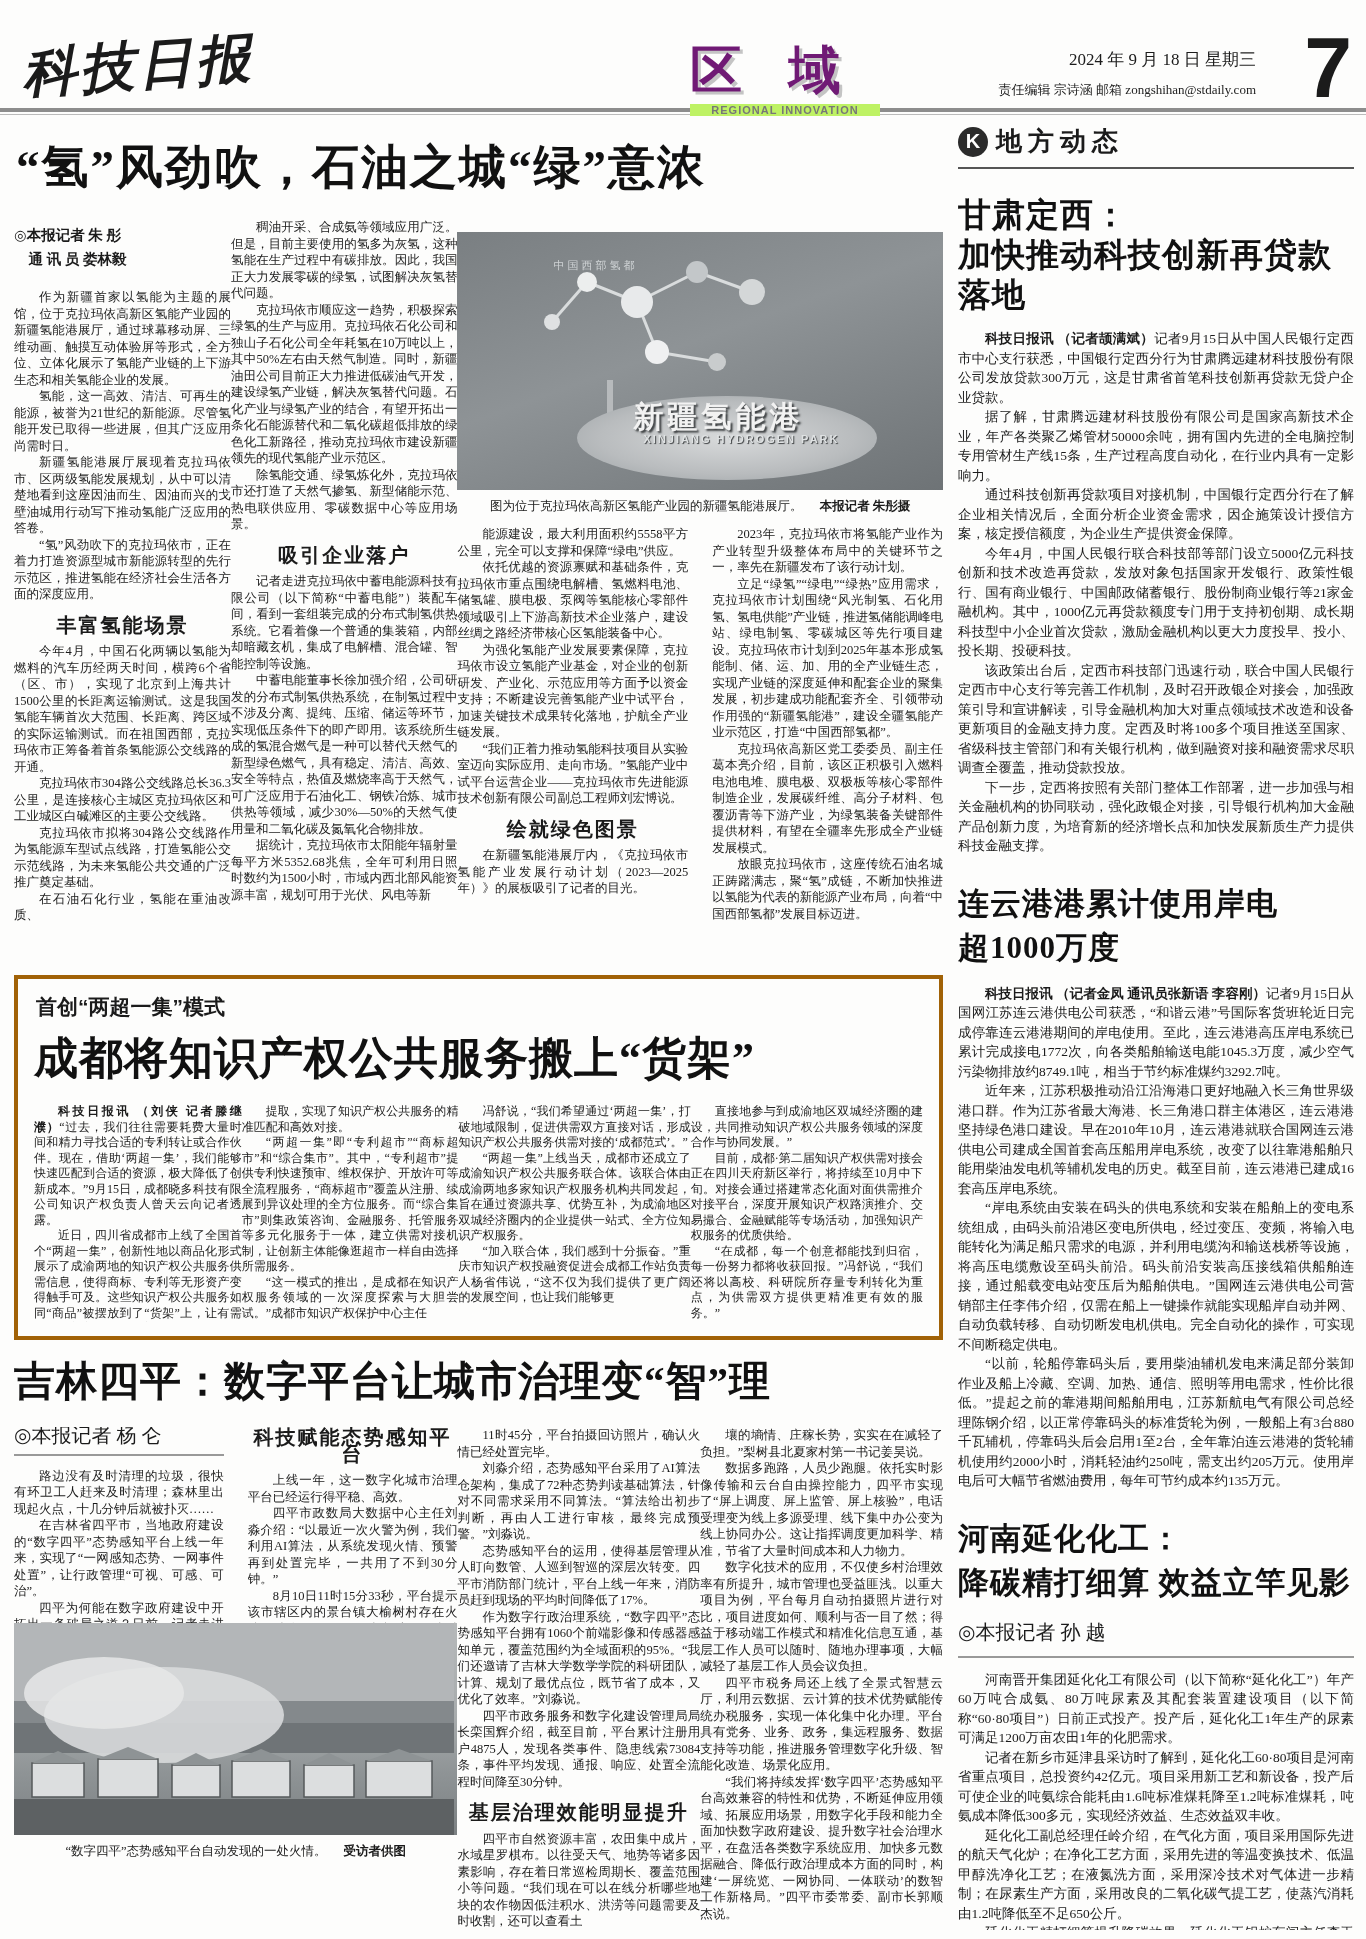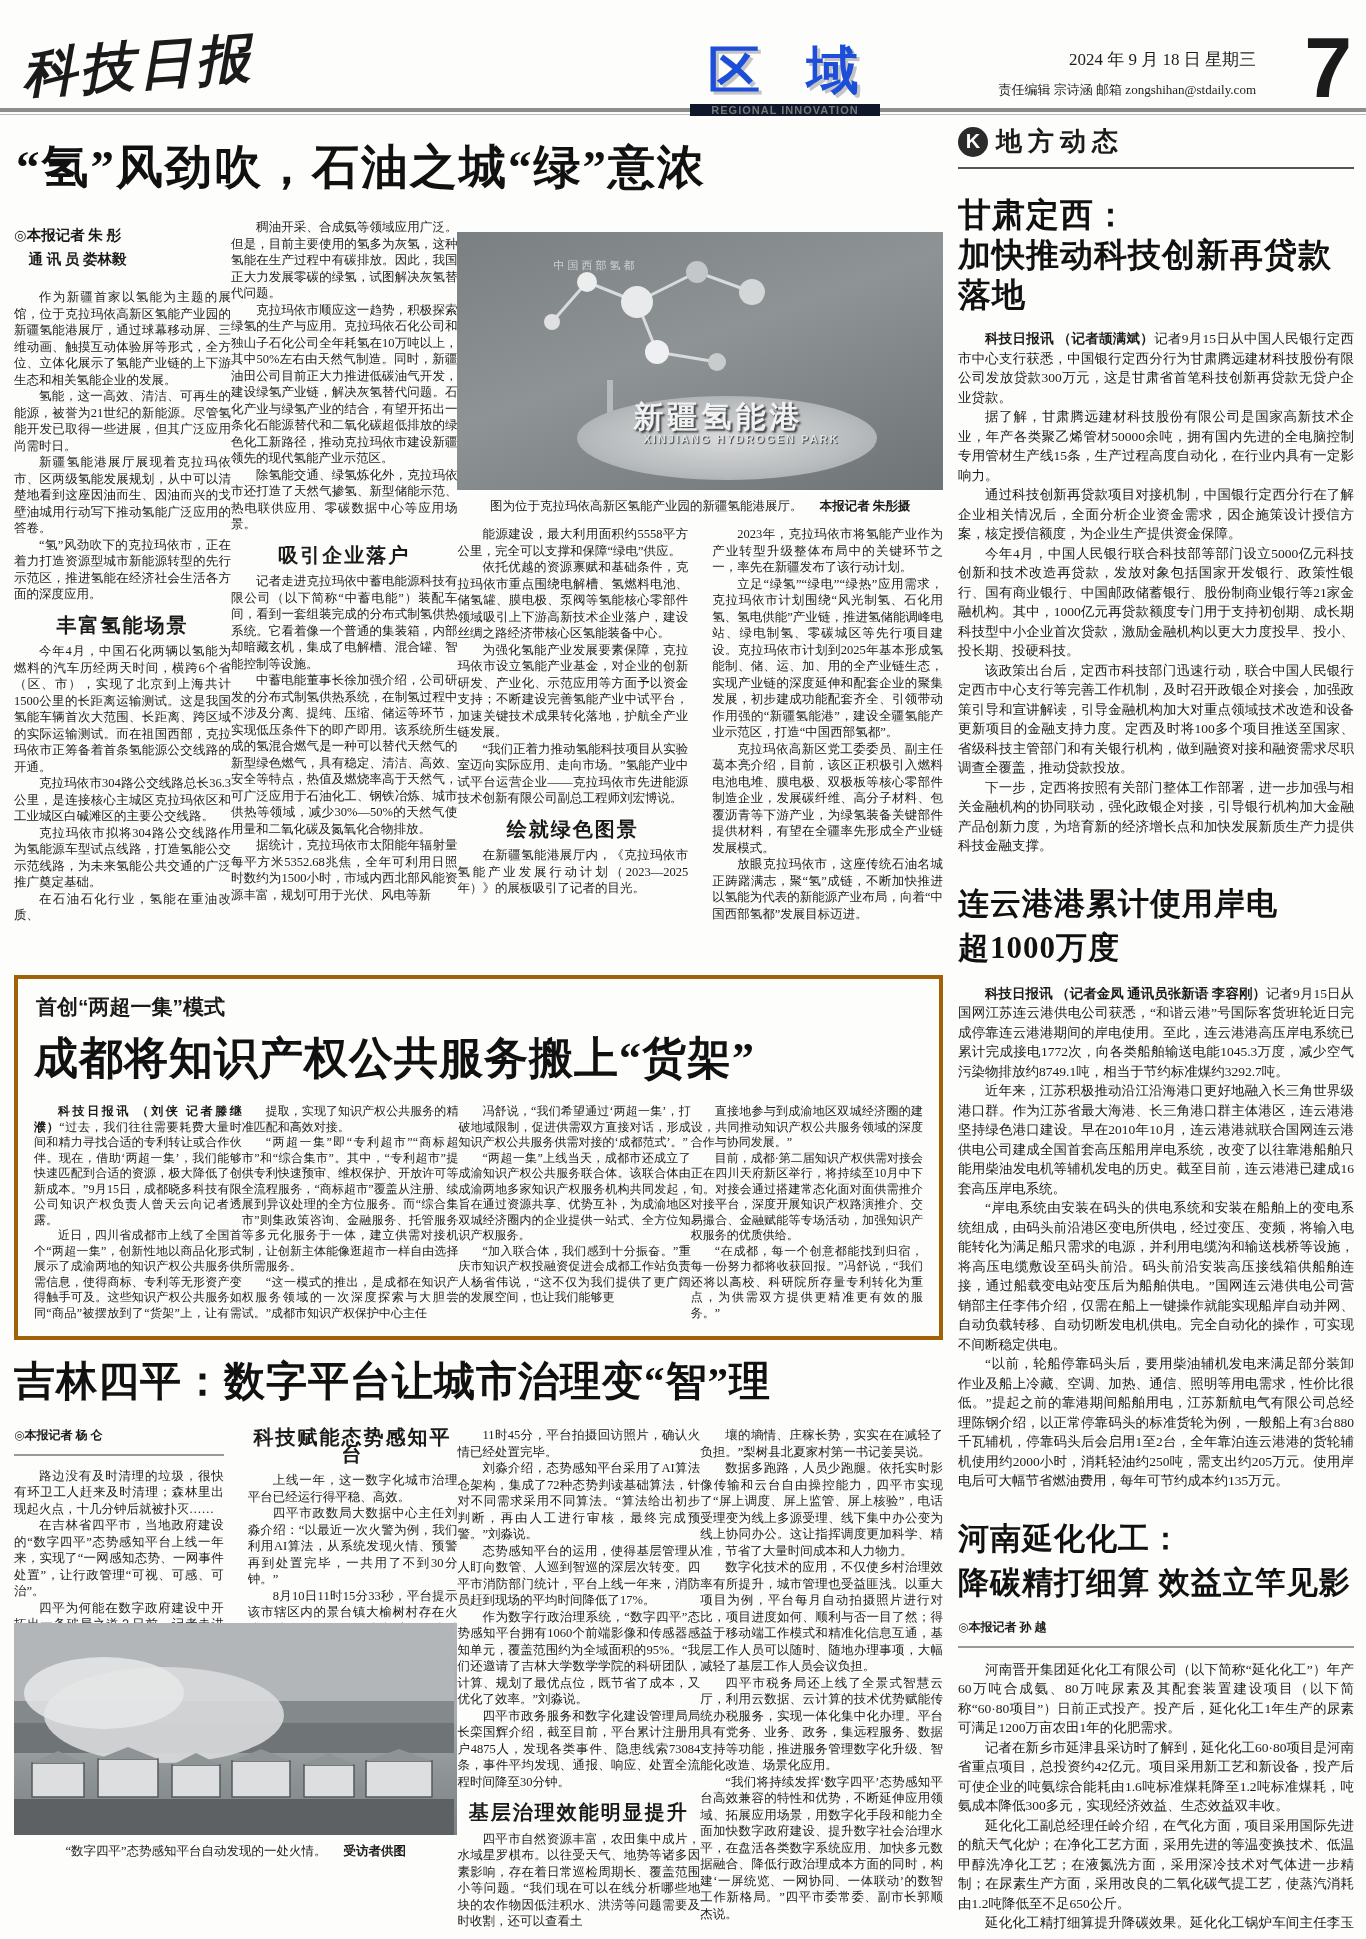--- a/index.html
+++ b/index.html
@@ -2,36 +2,36 @@
 <html><head>
 <meta charset="utf-8">
 <style>
   html,body{margin:0;padding:0;}
   body{width:1366px;height:1939px;background:#fdfdfc;position:relative;overflow:hidden;
        font-family:"Liberation Serif","DejaVu Serif",serif;color:#1b1b1b;}
   
   .masthead{position:absolute;left:0;top:0;width:1366px;height:122px;}
   .logo{position:absolute;left:22px;top:30px;font-family:"DejaVu Serif",serif;
         font-size:54px;font-weight:bold;font-style:italic;transform:rotate(-4deg);letter-spacing:4px;}
-  .section-big{position:absolute;left:708px;top:36px;font-family:"Liberation Sans",sans-serif;
-        font-size:52px;font-weight:900;color:#1d4ed8;letter-spacing:16px;text-shadow:3px 3px 0 #c4c4c4;}
-  .section-en{position:absolute;left:690px;top:104px;width:190px;text-align:center;background:#0f172a;
+  .section-big{position:absolute;left:690px;top:36px;font-family:"Liberation Sans",sans-serif;
+        font-size:52px;font-weight:900;color:#701a75;letter-spacing:16px;text-shadow:3px 3px 0 #c4c4c4;}
+  .section-en{position:absolute;left:690px;top:104px;width:190px;text-align:center;background:#bef264;
         font-family:"Liberation Sans",sans-serif;font-size:11px;font-weight:bold;color:#777;letter-spacing:1px;z-index:3;}
   .mast-rule{position:absolute;left:0;top:108px;width:1366px;height:4px;background:#8d8d8d;}
   .mast-rule2{position:absolute;left:0;top:114px;width:1366px;height:1px;background:#bbb;}
   .date-block{position:absolute;right:110px;top:48px;text-align:right;font-size:17px;}
   .date-block .l2{font-size:13px;margin-top:10px;color:#222;}
   .pageno{position:absolute;right:14px;top:24px;font-family:"Liberation Sans",sans-serif;
         font-size:86px;font-weight:900;line-height:1;}
   
   .hl{font-family:Liberation Serif, serif;font-weight:900;color:#111;}
   p{margin:0;text-indent:2em;text-align:justify;}
   .subhead{font-family:"Liberation Sans",sans-serif;font-weight:bold;text-align:center;
         font-size:20px;margin:14px 0 10px 0;letter-spacing:2px;}
-  .byline{font-size:12px;font-weight:bold;text-indent:0;}
+  .byline{font-size:20px;font-weight:normal;text-indent:0;}
   .byrule{border:none;border-top:2px solid #999;margin:10px 0 12px 0;}
   
   .left-block{position:absolute;left:14px;top:126px;width:929px;}
   .hyd-headline{font-size:47px;letter-spacing:2px;margin:10px 0 20px 2px;}
   .grid4{display:grid;grid-template-columns:0.93fr 0.97fr 1.04fr 1.04fr;}
   .hyd-body{height:748px;overflow:hidden;}
   .col{overflow:hidden;font-size:12.5px;line-height:16.5px;}
   .hyd-bylines{margin:4px 0 18px 0;}
   .hyd-bylines div{font-size:14.5px;font-weight:bold;line-height:24px;}
   .photo-wrap{display:flex;flex-direction:column;}

